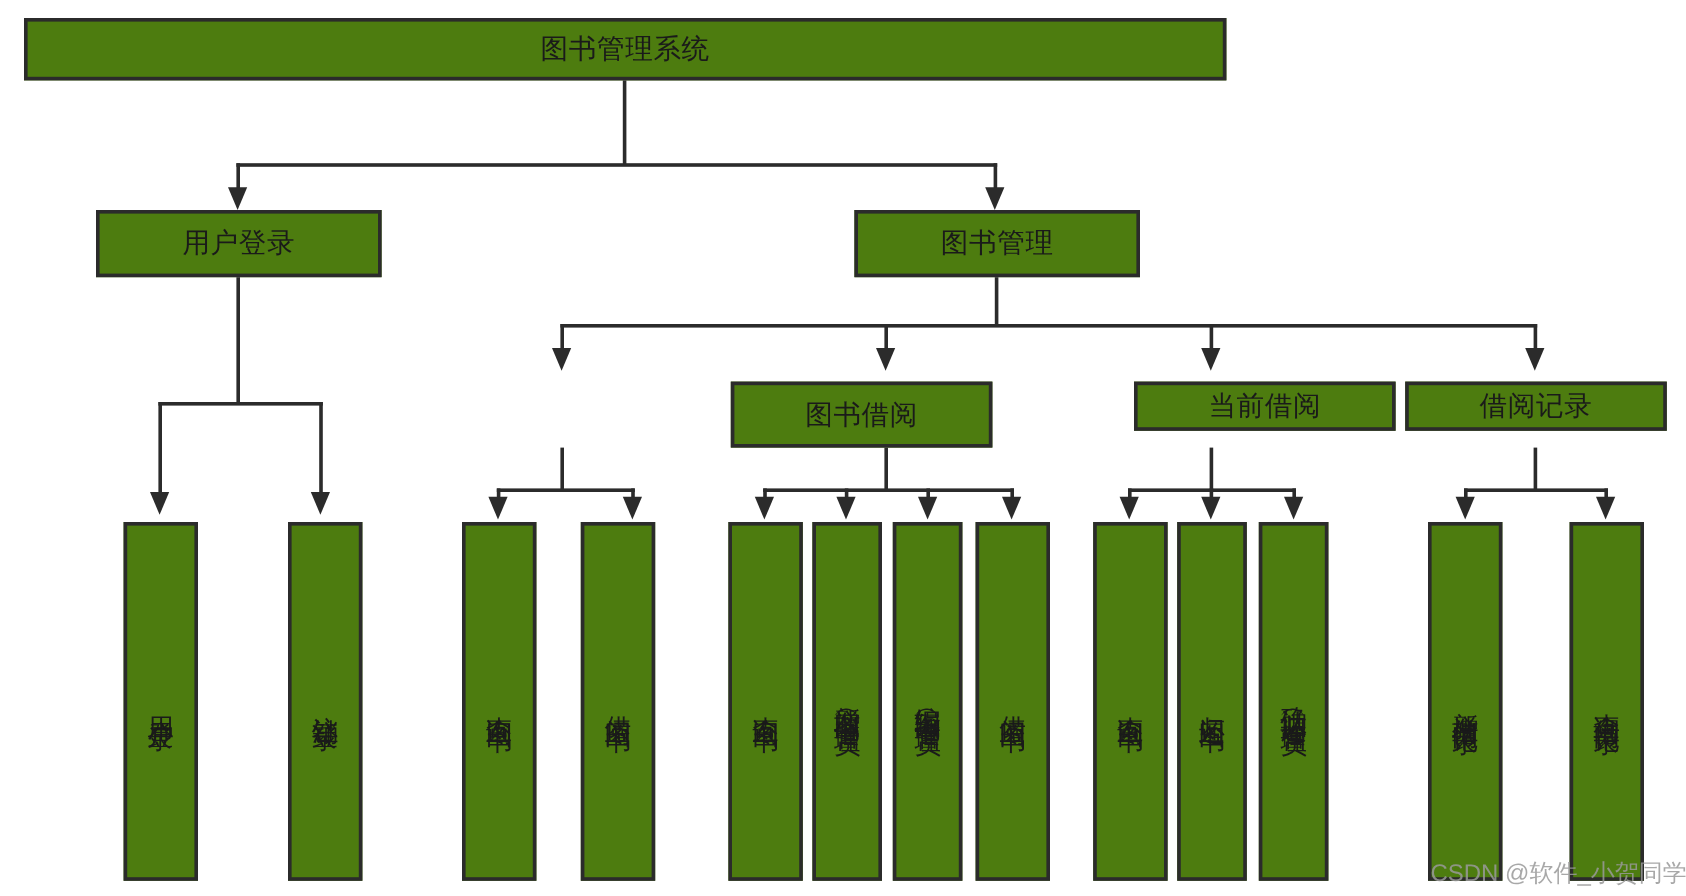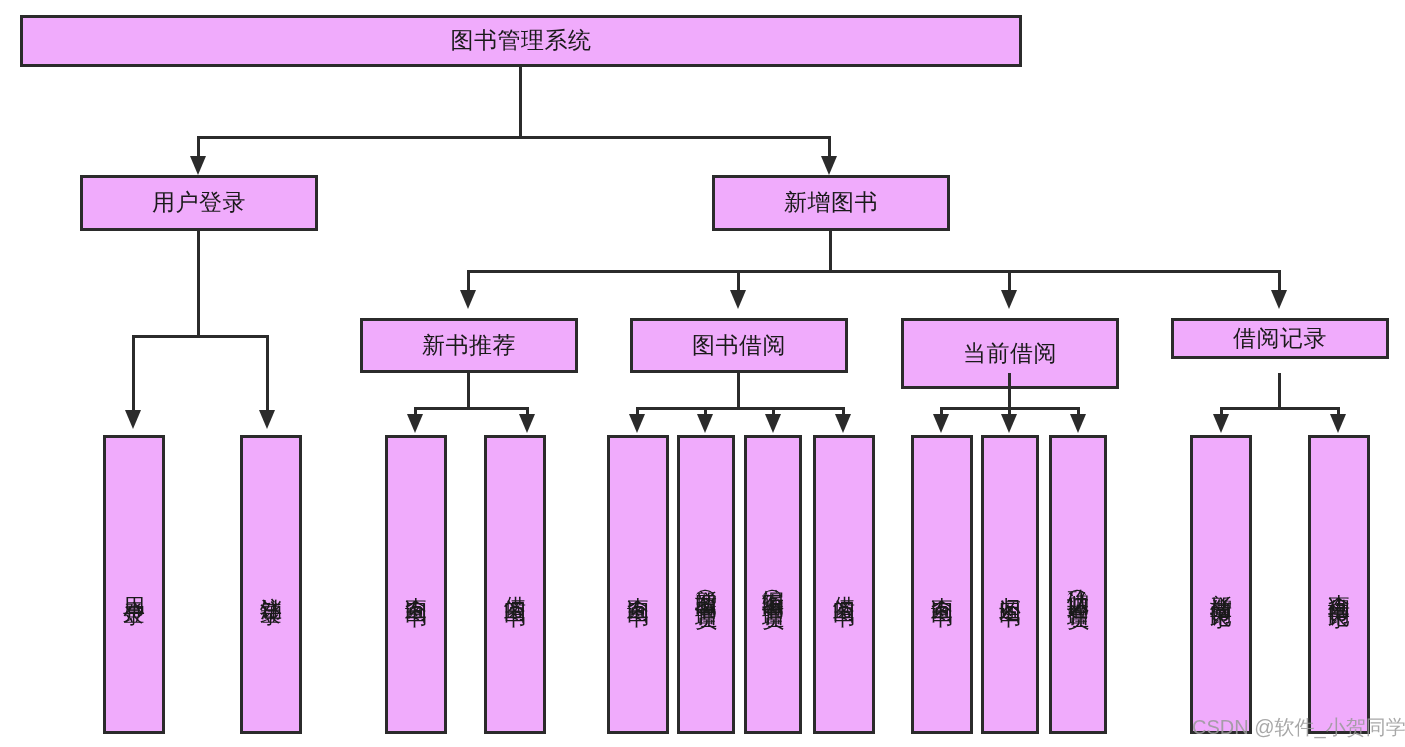--- a/index.html
+++ b/index.html
@@ -16,21 +16,21 @@
     width: 1405px;
     height: 747px;
     background: #ffffff;
     overflow: hidden;
   }
   
   .node {
     position: absolute;
     box-sizing: border-box;
     border: 3px solid #2b2b2b;
-    background: #f0abfc;
+    background: #4d7c0f;
     display: flex;
     align-items: center;
     justify-content: center;
     color: #1a1a1a;
     text-align: center;
     line-height: 1.18;
   }
   .node.horiz {
     font-size: 23px;
     letter-spacing: 0.5px;
@@ -85,48 +85,45 @@
   <div class="hline" style="left:197px; top:136px; width:634px; height:3px;"></div>
   <div class="vline" style="left:197px; top:136px; width:3px; height:24px;"></div>
   <div class="arrow" style="left:190px; top:156px;"></div>
   <div class="vline" style="left:828px; top:136px; width:3px; height:24px;"></div>
   <div class="arrow" style="left:821px; top:156px;"></div>
 
   <div class="node horiz" style="left:80px; top:175px; width:238px; height:56px;">
     <span>用户登录</span>
   </div>
   <div class="node horiz" style="left:712px; top:175px; width:238px; height:56px;">
-    <span>新增图书</span>
+    <span>图书管理</span>
   </div>
 
   <div class="vline" style="left:197px; top:231px; width:3px; height:106px;"></div>
   <div class="hline" style="left:132px; top:335px; width:137px; height:3px;"></div>
   <div class="vline" style="left:132px; top:335px; width:3px; height:77px;"></div>
   <div class="arrow" style="left:125px; top:410px;"></div>
   <div class="vline" style="left:266px; top:335px; width:3px; height:77px;"></div>
   <div class="arrow" style="left:259px; top:410px;"></div>
 
   <div class="vline" style="left:829px; top:231px; width:3px; height:41px;"></div>
   <div class="hline" style="left:467px; top:270px; width:814px; height:3px;"></div>
   <div class="vline" style="left:467px; top:270px; width:3px; height:22px;"></div>
   <div class="arrow" style="left:460px; top:290px;"></div>
   <div class="vline" style="left:737px; top:270px; width:3px; height:22px;"></div>
   <div class="arrow" style="left:730px; top:290px;"></div>
   <div class="vline" style="left:1008px; top:270px; width:3px; height:22px;"></div>
   <div class="arrow" style="left:1001px; top:290px;"></div>
   <div class="vline" style="left:1278px; top:270px; width:3px; height:22px;"></div>
   <div class="arrow" style="left:1271px; top:290px;"></div>
 
-  <div class="node horiz" style="left:360px; top:318px; width:218px; height:55px;">
-    <span>新书推荐</span>
-  </div>
-  <div class="node horiz" style="left:630px; top:318px; width:218px; height:55px;">
+  <div class="node horiz" style="left:609px; top:318px; width:218px; height:55px;">
     <span>图书借阅</span>
   </div>
-  <div class="node horiz" style="left:901px; top:318px; width:218px; height:71px;">
+  <div class="node horiz" style="left:945px; top:318px; width:218px; height:41px;">
     <span>当前借阅</span>
   </div>
   <div class="node horiz" style="left:1171px; top:318px; width:218px; height:41px;">
     <span>借阅记录</span>
   </div>
 
   <div class="vline" style="left:467px; top:373px; width:3px; height:36px;"></div>
   <div class="hline" style="left:414px; top:407px; width:115px; height:3px;"></div>
   <div class="vline" style="left:414px; top:407px; width:3px; height:10px;"></div>
   <div class="arrow" style="left:407px; top:414px;"></div>

